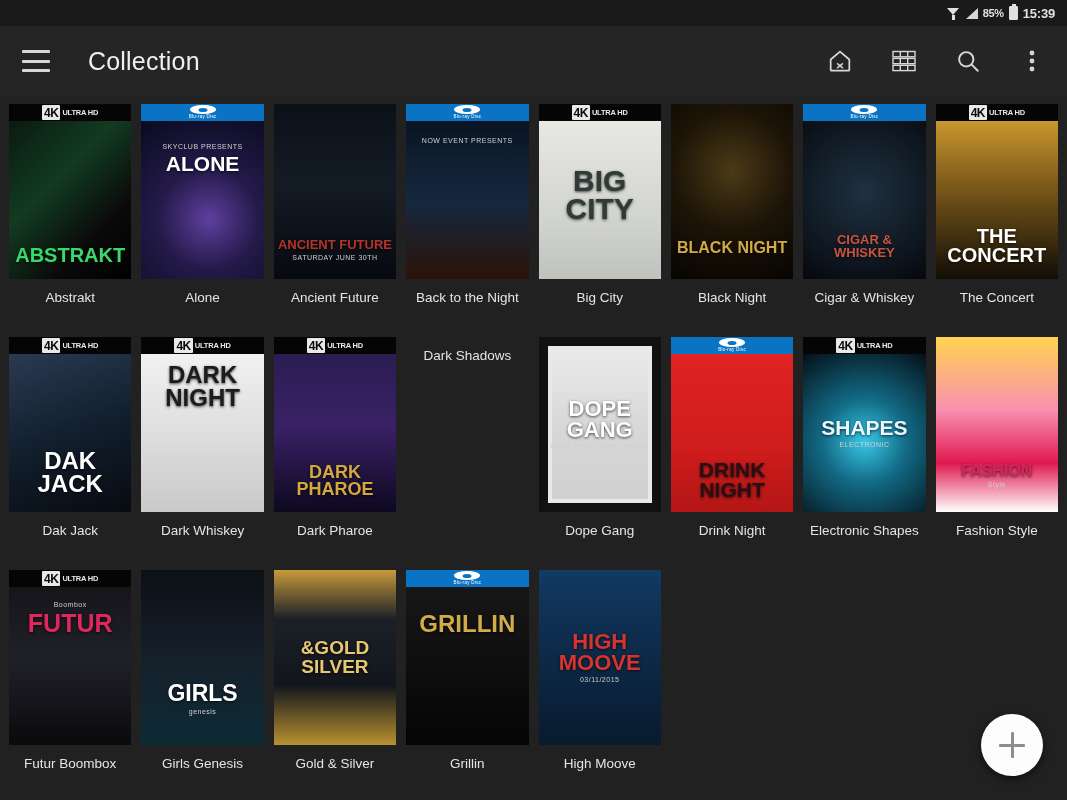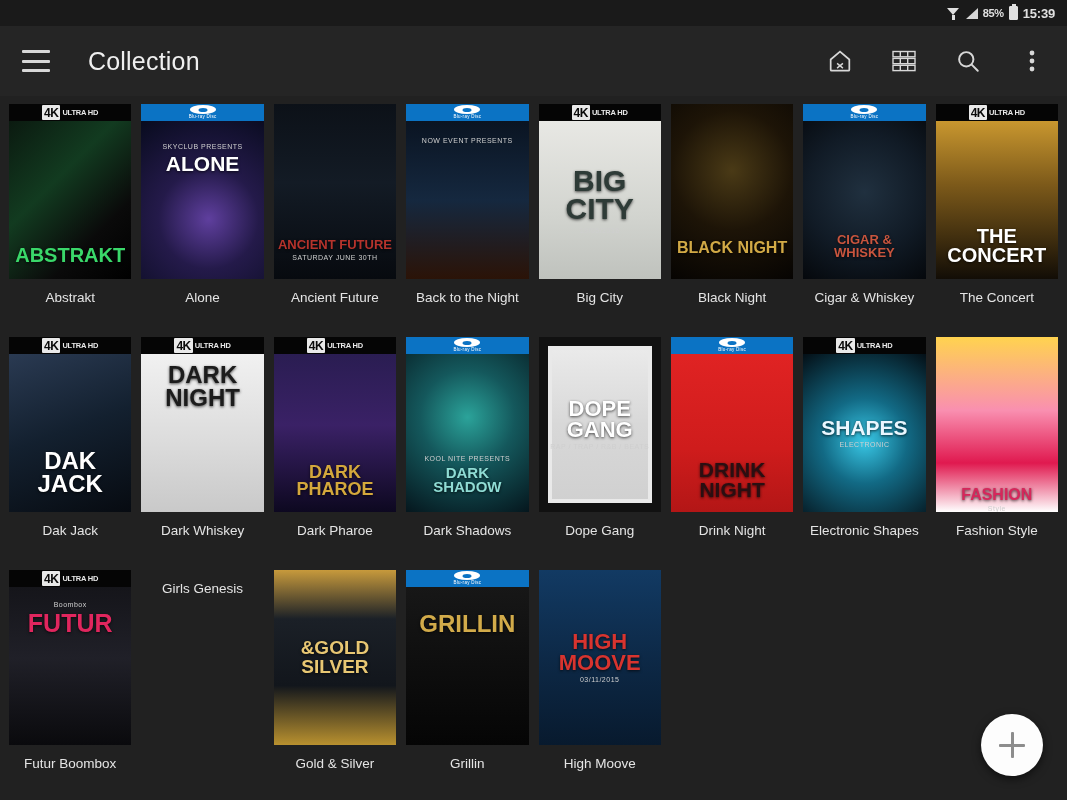--- a/index.html
+++ b/index.html
@@ -381,129 +381,123 @@
         </div>
         <div class="art" style="background: linear-gradient(rgb(42, 29, 82) 0%, rgb(58, 33, 102) 45%, rgb(13, 8, 32) 100%); align-items: flex-end;">
           <div class="art-stack" style="padding-bottom: 14px;">
             <div class="art-title" style="color: rgb(212, 168, 60); font-size: 18px; text-shadow: rgba(0, 0, 0, 0.7) 0px 1px 3px;">DARK PHAROE</div>
           </div>
         </div>
       </div>
       <div class="label">Dark Pharoe</div>
     </div>
     <div class="tile">
+      <div class="label">Dark Shadows</div>
+    </div>
+    <div class="tile">
+      <div class="cover">
+        <div class="art" style="background: linear-gradient(rgb(237, 237, 237) 0%, rgb(216, 216, 216) 50%, rgb(207, 207, 207) 100%); align-items: center; box-shadow: rgb(17, 17, 17) 0px 0px 0px 9px inset, rgb(233, 233, 233) 0px 0px 0px 13px inset;">
+          <div class="art-stack">
+            <div class="art-title" style="color: rgb(255, 255, 255); font-size: 22px; text-shadow: rgba(0, 0, 0, 0.7) 0px 1px 3px;">DOPE GANG</div>
+            <div class="art-sub">RAP / TRAP / R&amp;B / BEATS</div>
+          </div>
+        </div>
+      </div>
+      <div class="label">Dope Gang</div>
+    </div>
+    <div class="tile">
       <div class="cover">
         <div class="fmt-band bluray">
           <span class="br-logo">
             <span class="br-disc"></span>
             <span class="br-txt">Blu-ray Disc</span>
           </span>
         </div>
-        <div class="art" style="background: radial-gradient(circle at 50% 40%, rgb(43, 163, 154) 0%, rgb(20, 88, 92) 42%, rgb(5, 22, 29) 100%); align-items: flex-end;">
-          <div class="art-stack" style="padding-bottom: 18px;">
-            <div class="art-sub" style="margin-top: 0px; margin-bottom: 4px;">KOOL NITE PRESENTS</div>
-            <div class="art-title" style="color: rgb(143, 220, 212); font-size: 15px; text-shadow: rgba(0, 0, 0, 0.7) 0px 1px 3px;">DARK SHADOW</div>
-          </div>
-        </div>
-      </div>
-      <div class="label">Dark Shadows</div>
-    </div>
-    <div class="tile">
-      <div class="cover">
-        <div class="art" style="background: linear-gradient(rgb(237, 237, 237) 0%, rgb(216, 216, 216) 50%, rgb(207, 207, 207) 100%); align-items: center; box-shadow: rgb(17, 17, 17) 0px 0px 0px 9px inset, rgb(233, 233, 233) 0px 0px 0px 13px inset;">
+        <div class="art" style="background: linear-gradient(rgb(224, 35, 35) 0%, rgb(207, 28, 28) 60%, rgb(179, 22, 22) 100%); align-items: flex-end;">
+          <div class="art-stack" style="padding-bottom: 12px;">
+            <div class="art-title" style="color: rgb(42, 15, 18); font-size: 21px; text-shadow: rgba(0, 0, 0, 0.7) 0px 1px 3px;">DRINK NIGHT</div>
+          </div>
+        </div>
+      </div>
+      <div class="label">Drink Night</div>
+    </div>
+    <div class="tile">
+      <div class="cover">
+        <div class="fmt-band uhd">
+          <span class="uhd-logo">
+            <span class="k4">4K</span>
+            <span class="uhd-txt">ULTRA HD</span>
+          </span>
+        </div>
+        <div class="art" style="background: radial-gradient(circle at 50% 55%, rgb(57, 200, 230) 0%, rgb(18, 106, 133) 40%, rgb(4, 15, 22) 100%); align-items: center;">
           <div class="art-stack">
-            <div class="art-title" style="color: rgb(255, 255, 255); font-size: 22px; text-shadow: rgba(0, 0, 0, 0.7) 0px 1px 3px;">DOPE GANG</div>
-            <div class="art-sub">RAP / TRAP / R&amp;B / BEATS</div>
-          </div>
-        </div>
-      </div>
-      <div class="label">Dope Gang</div>
+            <div class="art-title" style="color: rgb(234, 247, 255); font-size: 21px; text-shadow: rgba(0, 0, 0, 0.7) 0px 1px 3px;">SHAPES</div>
+            <div class="art-sub">ELECTRONIC</div>
+          </div>
+        </div>
+      </div>
+      <div class="label">Electronic Shapes</div>
+    </div>
+    <div class="tile">
+      <div class="cover">
+        <div class="art" style="background: linear-gradient(rgb(255, 211, 79) 0%, rgb(249, 143, 176) 42%, rgb(224, 25, 79) 72%, rgb(255, 255, 255) 100%); align-items: flex-end;">
+          <div class="art-stack" style="padding-bottom: 24px;">
+            <div class="art-title" style="color: rgb(215, 38, 91); font-size: 16px; text-shadow: rgba(0, 0, 0, 0.7) 0px 1px 3px;">FASHION</div>
+            <div class="art-sub">Style</div>
+          </div>
+        </div>
+      </div>
+      <div class="label">Fashion Style</div>
+    </div>
+    <div class="tile">
+      <div class="cover">
+        <div class="fmt-band uhd">
+          <span class="uhd-logo">
+            <span class="k4">4K</span>
+            <span class="uhd-txt">ULTRA HD</span>
+          </span>
+        </div>
+        <div class="art" style="background: linear-gradient(rgb(21, 21, 26) 0%, rgb(32, 32, 40) 45%, rgb(10, 10, 13) 100%); align-items: flex-start; justify-content: center;">
+          <div class="art-stack" style="padding-top: 14px;">
+            <div class="art-sub" style="margin-top: 0px; margin-bottom: 4px;">Boombox</div>
+            <div class="art-title" style="color: rgb(224, 38, 94); font-size: 25px; text-shadow: rgba(0, 0, 0, 0.7) 0px 1px 3px;">FUTUR</div>
+          </div>
+        </div>
+      </div>
+      <div class="label">Futur Boombox</div>
+    </div>
+    <div class="tile">
+      <div class="cover">
+        <div class="art" style="background: linear-gradient(rgb(12, 16, 22) 0%, rgb(22, 33, 44) 55%, rgb(11, 43, 53) 100%); align-items: flex-end;">
+          <div class="art-stack" style="padding-bottom: 30px;">
+            <div class="art-title" style="color: rgb(255, 255, 255); font-size: 23px; text-shadow: rgba(0, 0, 0, 0.7) 0px 1px 3px;">GIRLS</div>
+            <div class="art-sub">genesis</div>
+          </div>
+        </div>
+      </div>
+      <div class="label">Girls Genesis</div>
+    </div>
+    <div class="tile">
+      <div class="cover">
+        <div class="art" style="background: linear-gradient(rgb(199, 154, 60) 0%, rgb(27, 32, 39) 28%, rgb(18, 22, 28) 66%, rgb(185, 145, 47) 100%); align-items: center;">
+          <div class="art-stack">
+            <div class="art-title" style="color: rgb(232, 199, 115); font-size: 19px; text-shadow: rgba(0, 0, 0, 0.7) 0px 1px 3px;">&amp;Gold Silver</div>
+          </div>
+        </div>
+      </div>
+      <div class="label">Gold &amp; Silver</div>
     </div>
     <div class="tile">
       <div class="cover">
         <div class="fmt-band bluray">
           <span class="br-logo">
             <span class="br-disc"></span>
             <span class="br-txt">Blu-ray Disc</span>
           </span>
         </div>
-        <div class="art" style="background: linear-gradient(rgb(224, 35, 35) 0%, rgb(207, 28, 28) 60%, rgb(179, 22, 22) 100%); align-items: flex-end;">
-          <div class="art-stack" style="padding-bottom: 12px;">
-            <div class="art-title" style="color: rgb(42, 15, 18); font-size: 21px; text-shadow: rgba(0, 0, 0, 0.7) 0px 1px 3px;">DRINK NIGHT</div>
-          </div>
-        </div>
-      </div>
-      <div class="label">Drink Night</div>
-    </div>
-    <div class="tile">
-      <div class="cover">
-        <div class="fmt-band uhd">
-          <span class="uhd-logo">
-            <span class="k4">4K</span>
-            <span class="uhd-txt">ULTRA HD</span>
-          </span>
-        </div>
-        <div class="art" style="background: radial-gradient(circle at 50% 55%, rgb(57, 200, 230) 0%, rgb(18, 106, 133) 40%, rgb(4, 15, 22) 100%); align-items: center;">
-          <div class="art-stack">
-            <div class="art-title" style="color: rgb(234, 247, 255); font-size: 21px; text-shadow: rgba(0, 0, 0, 0.7) 0px 1px 3px;">SHAPES</div>
-            <div class="art-sub">ELECTRONIC</div>
-          </div>
-        </div>
-      </div>
-      <div class="label">Electronic Shapes</div>
-    </div>
-    <div class="tile">
-      <div class="cover">
-        <div class="art" style="background: linear-gradient(rgb(255, 211, 79) 0%, rgb(249, 143, 176) 42%, rgb(224, 25, 79) 72%, rgb(255, 255, 255) 100%); align-items: flex-end;">
-          <div class="art-stack" style="">
-            <div class="art-title" style="color: rgb(215, 38, 91); font-size: 16px; text-shadow: rgba(0, 0, 0, 0.7) 0px 1px 3px;">FASHION</div>
-            <div class="art-sub">Style</div>
-          </div>
-        </div>
-      </div>
-      <div class="label">Fashion Style</div>
-    </div>
-    <div class="tile">
-      <div class="cover">
-        <div class="fmt-band uhd">
-          <span class="uhd-logo">
-            <span class="k4">4K</span>
-            <span class="uhd-txt">ULTRA HD</span>
-          </span>
-        </div>
-        <div class="art" style="background: linear-gradient(rgb(21, 21, 26) 0%, rgb(32, 32, 40) 45%, rgb(10, 10, 13) 100%); align-items: flex-start; justify-content: center;">
-          <div class="art-stack" style="padding-top: 14px;">
-            <div class="art-sub" style="margin-top: 0px; margin-bottom: 4px;">Boombox</div>
-            <div class="art-title" style="color: rgb(224, 38, 94); font-size: 25px; text-shadow: rgba(0, 0, 0, 0.7) 0px 1px 3px;">FUTUR</div>
-          </div>
-        </div>
-      </div>
-      <div class="label">Futur Boombox</div>
-    </div>
-    <div class="tile">
-      <div class="label">Girls Genesis</div>
-    </div>
-    <div class="tile">
-      <div class="cover">
-        <div class="art" style="background: linear-gradient(rgb(199, 154, 60) 0%, rgb(27, 32, 39) 28%, rgb(18, 22, 28) 66%, rgb(185, 145, 47) 100%); align-items: center;">
-          <div class="art-stack">
-            <div class="art-title" style="color: rgb(232, 199, 115); font-size: 19px; text-shadow: rgba(0, 0, 0, 0.7) 0px 1px 3px;">&amp;Gold Silver</div>
-          </div>
-        </div>
-      </div>
-      <div class="label">Gold &amp; Silver</div>
-    </div>
-    <div class="tile">
-      <div class="cover">
-        <div class="fmt-band bluray">
-          <span class="br-logo">
-            <span class="br-disc"></span>
-            <span class="br-txt">Blu-ray Disc</span>
-          </span>
-        </div>
         <div class="art" style="background: linear-gradient(rgb(23, 23, 23) 0%, rgb(13, 13, 13) 55%, rgb(5, 5, 5) 100%); align-items: flex-start;">
           <div class="art-stack" style="padding-top: 26px;">
             <div class="art-title" style="color: rgb(210, 171, 74); font-size: 24px; text-shadow: rgba(0, 0, 0, 0.7) 0px 1px 3px;">Grillin</div>
           </div>
         </div>
       </div>
       <div class="label">Grillin</div>
     </div>
     <div class="tile">
       <div class="cover">

